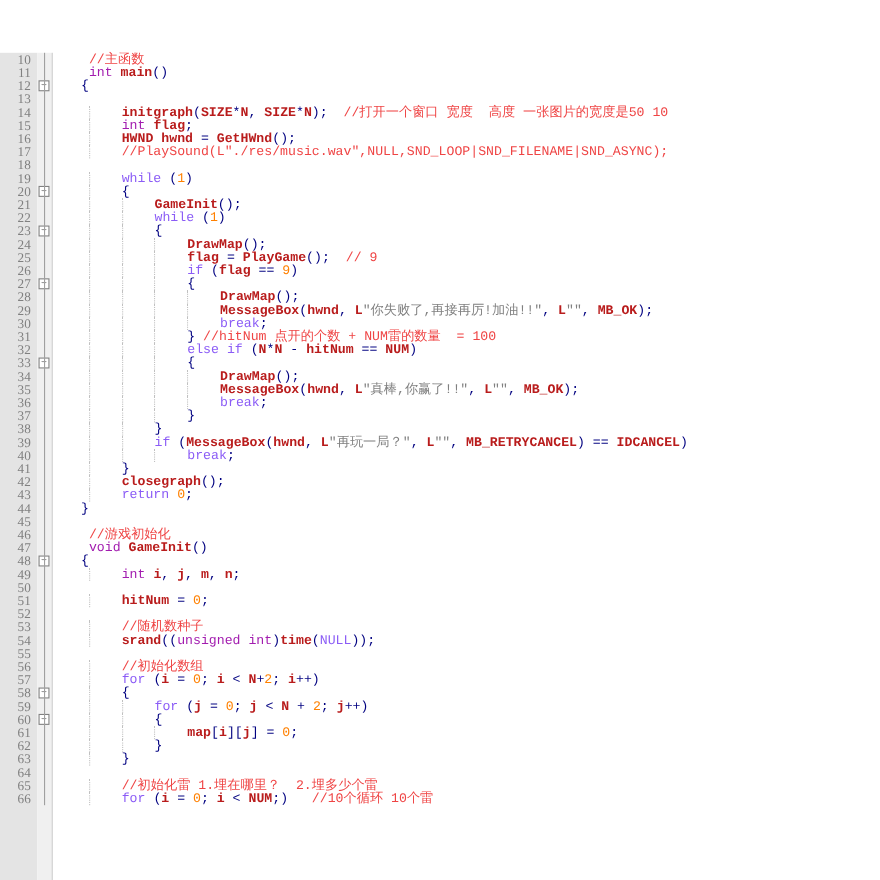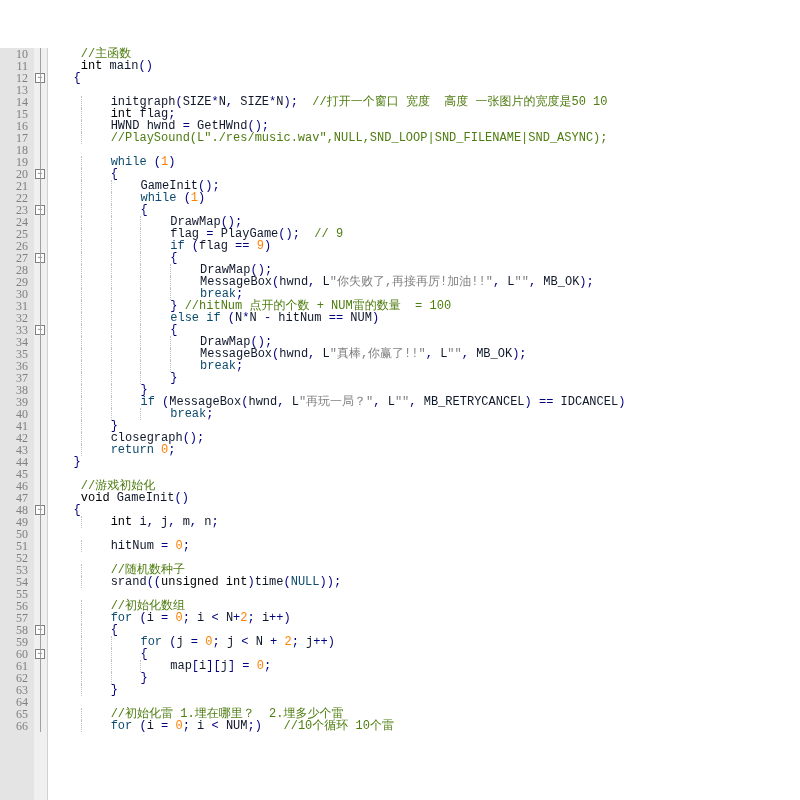--- a/index.html
+++ b/index.html
@@ -50,27 +50,27 @@
 .code {
   padding-left: 4px;
   flex: 1;
 }
 .code .row { height: 12px; display: flex; }
 .indent-guide {
   border-left: 1px dotted #c0c0c0;
   display: inline-block;
   height: 12px;
 }
-.t-kw { color: #0c4a6e; }
-.t-type { color: #000000; font-family: Liberation Mono, monospace; }
-.t-cmt { color: #4d7c0f; }
+.t-kw { color: #8b5cf6; }
+.t-type { color: #a21caf; font-family: Liberation Mono, monospace; }
+.t-cmt { color: #ef4444; }
 .t-str { color: #808080; }
 .t-num { color: #ff8000; }
 .t-op { color: #000080; }
-.t-id { color: #0f172a; }
+.t-id { color: #b91c1c; font-weight: bold; }
 </style>
 </head>
 <body>
 
 
 
 <div class="editor">
   <div class="gutter" id="gutter"><div class="ln">10</div><div class="ln">11</div><div class="ln">12</div><div class="ln">13</div><div class="ln">14</div><div class="ln">15</div><div class="ln">16</div><div class="ln">17</div><div class="ln">18</div><div class="ln">19</div><div class="ln">20</div><div class="ln">21</div><div class="ln">22</div><div class="ln">23</div><div class="ln">24</div><div class="ln">25</div><div class="ln">26</div><div class="ln">27</div><div class="ln">28</div><div class="ln">29</div><div class="ln">30</div><div class="ln">31</div><div class="ln">32</div><div class="ln">33</div><div class="ln">34</div><div class="ln">35</div><div class="ln">36</div><div class="ln">37</div><div class="ln">38</div><div class="ln">39</div><div class="ln">40</div><div class="ln">41</div><div class="ln">42</div><div class="ln">43</div><div class="ln">44</div><div class="ln">45</div><div class="ln">46</div><div class="ln">47</div><div class="ln">48</div><div class="ln">49</div><div class="ln">50</div><div class="ln">51</div><div class="ln">52</div><div class="ln">53</div><div class="ln">54</div><div class="ln">55</div><div class="ln">56</div><div class="ln">57</div><div class="ln">58</div><div class="ln">59</div><div class="ln">60</div><div class="ln">61</div><div class="ln">62</div><div class="ln">63</div><div class="ln">64</div><div class="ln">65</div><div class="ln">66</div></div>
   <div class="foldcol" id="foldcol"><div class="fold-mark" style="top: 25px;">−</div><div class="fold-mark" style="top: 121px;">−</div><div class="fold-mark" style="top: 157px;">−</div><div class="fold-mark" style="top: 205px;">−</div><div class="fold-mark" style="top: 277px;">−</div><div class="fold-mark" style="top: 457px;">−</div><div class="fold-mark" style="top: 577px;">−</div><div class="fold-mark" style="top: 601px;">−</div><div class="fold-line" style="top: 0px; height: 684px;"></div></div>
   <div class="code" id="code"><div class="row"><span> </span><span> </span><span> </span><span> </span><span class="t-cmt">//主函数</span></div><div class="row"><span> </span><span> </span><span> </span><span> </span><span class="t-type">int</span><span class="t-id"> main</span><span class="t-op">()</span></div><div class="row"><span> </span><span> </span><span> </span><span class="t-op">{</span></div><div class="row">&nbsp;</div><div class="row"><span> </span><span> </span><span> </span><span> </span><span class="indent-guide"> </span><span> </span><span> </span><span> </span><span class="t-id">initgraph</span><span class="t-op">(</span><span class="t-id">SIZE</span><span class="t-op">*</span><span class="t-id">N</span><span class="t-op">, </span><span class="t-id">SIZE</span><span class="t-op">*</span><span class="t-id">N</span><span class="t-op">);</span><span> </span><span> </span><span class="t-cmt">//打开一个窗口 宽度  高度 一张图片的宽度是50 10</span></div><div class="row"><span> </span><span> </span><span> </span><span> </span><span class="indent-guide"> </span><span> </span><span> </span><span> </span><span class="t-type">int</span><span class="t-id"> flag</span><span class="t-op">;</span></div><div class="row"><span> </span><span> </span><span> </span><span> </span><span class="indent-guide"> </span><span> </span><span> </span><span> </span><span class="t-id">HWND hwnd </span><span class="t-op">= </span><span class="t-id">GetHWnd</span><span class="t-op">();</span></div><div class="row"><span> </span><span> </span><span> </span><span> </span><span class="indent-guide"> </span><span> </span><span> </span><span> </span><span class="t-cmt">//PlaySound(L"./res/music.wav",NULL,SND_LOOP|SND_FILENAME|SND_ASYNC);</span></div><div class="row">&nbsp;</div><div class="row"><span> </span><span> </span><span> </span><span> </span><span class="indent-guide"> </span><span> </span><span> </span><span> </span><span class="t-kw">while</span><span class="t-op"> (</span><span class="t-num">1</span><span class="t-op">)</span></div><div class="row"><span> </span><span> </span><span> </span><span> </span><span class="indent-guide"> </span><span> </span><span> </span><span> </span><span class="t-op">{</span></div><div class="row"><span> </span><span> </span><span> </span><span> </span><span class="indent-guide"> </span><span> </span><span> </span><span> </span><span class="indent-guide"> </span><span> </span><span> </span><span> </span><span class="t-id">GameInit</span><span class="t-op">();</span></div><div class="row"><span> </span><span> </span><span> </span><span> </span><span class="indent-guide"> </span><span> </span><span> </span><span> </span><span class="indent-guide"> </span><span> </span><span> </span><span> </span><span class="t-kw">while</span><span class="t-op"> (</span><span class="t-num">1</span><span class="t-op">)</span></div><div class="row"><span> </span><span> </span><span> </span><span> </span><span class="indent-guide"> </span><span> </span><span> </span><span> </span><span class="indent-guide"> </span><span> </span><span> </span><span> </span><span class="t-op">{</span></div><div class="row"><span> </span><span> </span><span> </span><span> </span><span class="indent-guide"> </span><span> </span><span> </span><span> </span><span class="indent-guide"> </span><span> </span><span> </span><span> </span><span class="indent-guide"> </span><span> </span><span> </span><span> </span><span class="t-id">DrawMap</span><span class="t-op">();</span></div><div class="row"><span> </span><span> </span><span> </span><span> </span><span class="indent-guide"> </span><span> </span><span> </span><span> </span><span class="indent-guide"> </span><span> </span><span> </span><span> </span><span class="indent-guide"> </span><span> </span><span> </span><span> </span><span class="t-id">flag </span><span class="t-op">= </span><span class="t-id">PlayGame</span><span class="t-op">();</span><span> </span><span> </span><span class="t-cmt">// 9</span></div><div class="row"><span> </span><span> </span><span> </span><span> </span><span class="indent-guide"> </span><span> </span><span> </span><span> </span><span class="indent-guide"> </span><span> </span><span> </span><span> </span><span class="indent-guide"> </span><span> </span><span> </span><span> </span><span class="t-kw">if</span><span class="t-op"> (</span><span class="t-id">flag </span><span class="t-op">== </span><span class="t-num">9</span><span class="t-op">)</span></div><div class="row"><span> </span><span> </span><span> </span><span> </span><span class="indent-guide"> </span><span> </span><span> </span><span> </span><span class="indent-guide"> </span><span> </span><span> </span><span> </span><span class="indent-guide"> </span><span> </span><span> </span><span> </span><span class="t-op">{</span></div><div class="row"><span> </span><span> </span><span> </span><span> </span><span class="indent-guide"> </span><span> </span><span> </span><span> </span><span class="indent-guide"> </span><span> </span><span> </span><span> </span><span class="indent-guide"> </span><span> </span><span> </span><span> </span><span class="indent-guide"> </span><span> </span><span> </span><span> </span><span class="t-id">DrawMap</span><span class="t-op">();</span></div><div class="row"><span> </span><span> </span><span> </span><span> </span><span class="indent-guide"> </span><span> </span><span> </span><span> </span><span class="indent-guide"> </span><span> </span><span> </span><span> </span><span class="indent-guide"> </span><span> </span><span> </span><span> </span><span class="indent-guide"> </span><span> </span><span> </span><span> </span><span class="t-id">MessageBox</span><span class="t-op">(</span><span class="t-id">hwnd</span><span class="t-op">, </span><span class="t-id">L</span><span class="t-str">"你失败了,再接再厉!加油!!"</span><span class="t-op">, </span><span class="t-id">L</span><span class="t-str">""</span><span class="t-op">, </span><span class="t-id">MB_OK</span><span class="t-op">);</span></div><div class="row"><span> </span><span> </span><span> </span><span> </span><span class="indent-guide"> </span><span> </span><span> </span><span> </span><span class="indent-guide"> </span><span> </span><span> </span><span> </span><span class="indent-guide"> </span><span> </span><span> </span><span> </span><span class="indent-guide"> </span><span> </span><span> </span><span> </span><span class="t-kw">break</span><span class="t-op">;</span></div><div class="row"><span> </span><span> </span><span> </span><span> </span><span class="indent-guide"> </span><span> </span><span> </span><span> </span><span class="indent-guide"> </span><span> </span><span> </span><span> </span><span class="indent-guide"> </span><span> </span><span> </span><span> </span><span class="t-op">} </span><span class="t-cmt">//hitNum 点开的个数 + NUM雷的数量  = 100</span></div><div class="row"><span> </span><span> </span><span> </span><span> </span><span class="indent-guide"> </span><span> </span><span> </span><span> </span><span class="indent-guide"> </span><span> </span><span> </span><span> </span><span class="indent-guide"> </span><span> </span><span> </span><span> </span><span class="t-kw">else</span><span> </span><span class="t-kw">if</span><span class="t-op"> (</span><span class="t-id">N</span><span class="t-op">*</span><span class="t-id">N </span><span class="t-op">- </span><span class="t-id">hitNum </span><span class="t-op">== </span><span class="t-id">NUM</span><span class="t-op">)</span></div><div class="row"><span> </span><span> </span><span> </span><span> </span><span class="indent-guide"> </span><span> </span><span> </span><span> </span><span class="indent-guide"> </span><span> </span><span> </span><span> </span><span class="indent-guide"> </span><span> </span><span> </span><span> </span><span class="t-op">{</span></div><div class="row"><span> </span><span> </span><span> </span><span> </span><span class="indent-guide"> </span><span> </span><span> </span><span> </span><span class="indent-guide"> </span><span> </span><span> </span><span> </span><span class="indent-guide"> </span><span> </span><span> </span><span> </span><span class="indent-guide"> </span><span> </span><span> </span><span> </span><span class="t-id">DrawMap</span><span class="t-op">();</span></div><div class="row"><span> </span><span> </span><span> </span><span> </span><span class="indent-guide"> </span><span> </span><span> </span><span> </span><span class="indent-guide"> </span><span> </span><span> </span><span> </span><span class="indent-guide"> </span><span> </span><span> </span><span> </span><span class="indent-guide"> </span><span> </span><span> </span><span> </span><span class="t-id">MessageBox</span><span class="t-op">(</span><span class="t-id">hwnd</span><span class="t-op">, </span><span class="t-id">L</span><span class="t-str">"真棒,你赢了!!"</span><span class="t-op">, </span><span class="t-id">L</span><span class="t-str">""</span><span class="t-op">, </span><span class="t-id">MB_OK</span><span class="t-op">);</span></div><div class="row"><span> </span><span> </span><span> </span><span> </span><span class="indent-guide"> </span><span> </span><span> </span><span> </span><span class="indent-guide"> </span><span> </span><span> </span><span> </span><span class="indent-guide"> </span><span> </span><span> </span><span> </span><span class="indent-guide"> </span><span> </span><span> </span><span> </span><span class="t-kw">break</span><span class="t-op">;</span></div><div class="row"><span> </span><span> </span><span> </span><span> </span><span class="indent-guide"> </span><span> </span><span> </span><span> </span><span class="indent-guide"> </span><span> </span><span> </span><span> </span><span class="indent-guide"> </span><span> </span><span> </span><span> </span><span class="t-op">}</span></div><div class="row"><span> </span><span> </span><span> </span><span> </span><span class="indent-guide"> </span><span> </span><span> </span><span> </span><span class="indent-guide"> </span><span> </span><span> </span><span> </span><span class="t-op">}</span></div><div class="row"><span> </span><span> </span><span> </span><span> </span><span class="indent-guide"> </span><span> </span><span> </span><span> </span><span class="indent-guide"> </span><span> </span><span> </span><span> </span><span class="t-kw">if</span><span class="t-op"> (</span><span class="t-id">MessageBox</span><span class="t-op">(</span><span class="t-id">hwnd</span><span class="t-op">, </span><span class="t-id">L</span><span class="t-str">"再玩一局？"</span><span class="t-op">, </span><span class="t-id">L</span><span class="t-str">""</span><span class="t-op">, </span><span class="t-id">MB_RETRYCANCEL</span><span class="t-op">) </span><span class="t-op">== </span><span class="t-id">IDCANCEL</span><span class="t-op">)</span></div><div class="row"><span> </span><span> </span><span> </span><span> </span><span class="indent-guide"> </span><span> </span><span> </span><span> </span><span class="indent-guide"> </span><span> </span><span> </span><span> </span><span class="indent-guide"> </span><span> </span><span> </span><span> </span><span class="t-kw">break</span><span class="t-op">;</span></div><div class="row"><span> </span><span> </span><span> </span><span> </span><span class="indent-guide"> </span><span> </span><span> </span><span> </span><span class="t-op">}</span></div><div class="row"><span> </span><span> </span><span> </span><span> </span><span class="indent-guide"> </span><span> </span><span> </span><span> </span><span class="t-id">closegraph</span><span class="t-op">();</span></div><div class="row"><span> </span><span> </span><span> </span><span> </span><span class="indent-guide"> </span><span> </span><span> </span><span> </span><span class="t-kw">return</span><span> </span><span class="t-num">0</span><span class="t-op">;</span></div><div class="row"><span> </span><span> </span><span> </span><span class="t-op">}</span></div><div class="row">&nbsp;</div><div class="row"><span> </span><span> </span><span> </span><span> </span><span class="t-cmt">//游戏初始化</span></div><div class="row"><span> </span><span> </span><span> </span><span> </span><span class="t-type">void</span><span class="t-id"> GameInit</span><span class="t-op">()</span></div><div class="row"><span> </span><span> </span><span> </span><span class="t-op">{</span></div><div class="row"><span> </span><span> </span><span> </span><span> </span><span class="indent-guide"> </span><span> </span><span> </span><span> </span><span class="t-type">int</span><span class="t-id"> i</span><span class="t-op">, </span><span class="t-id">j</span><span class="t-op">, </span><span class="t-id">m</span><span class="t-op">, </span><span class="t-id">n</span><span class="t-op">;</span></div><div class="row">&nbsp;</div><div class="row"><span> </span><span> </span><span> </span><span> </span><span class="indent-guide"> </span><span> </span><span> </span><span> </span><span class="t-id">hitNum </span><span class="t-op">= </span><span class="t-num">0</span><span class="t-op">;</span></div><div class="row">&nbsp;</div><div class="row"><span> </span><span> </span><span> </span><span> </span><span class="indent-guide"> </span><span> </span><span> </span><span> </span><span class="t-cmt">//随机数种子</span></div><div class="row"><span> </span><span> </span><span> </span><span> </span><span class="indent-guide"> </span><span> </span><span> </span><span> </span><span class="t-id">srand</span><span class="t-op">((</span><span class="t-type">unsigned</span><span> </span><span class="t-type">int</span><span class="t-op">)</span><span class="t-id">time</span><span class="t-op">(</span><span class="t-kw">NULL</span><span class="t-op">));</span></div><div class="row">&nbsp;</div><div class="row"><span> </span><span> </span><span> </span><span> </span><span class="indent-guide"> </span><span> </span><span> </span><span> </span><span class="t-cmt">//初始化数组</span></div><div class="row"><span> </span><span> </span><span> </span><span> </span><span class="indent-guide"> </span><span> </span><span> </span><span> </span><span class="t-kw">for</span><span class="t-op"> (</span><span class="t-id">i </span><span class="t-op">= </span><span class="t-num">0</span><span class="t-op">; </span><span class="t-id">i </span><span class="t-op">&lt; </span><span class="t-id">N</span><span class="t-op">+</span><span class="t-num">2</span><span class="t-op">; </span><span class="t-id">i</span><span class="t-op">++)</span></div><div class="row"><span> </span><span> </span><span> </span><span> </span><span class="indent-guide"> </span><span> </span><span> </span><span> </span><span class="t-op">{</span></div><div class="row"><span> </span><span> </span><span> </span><span> </span><span class="indent-guide"> </span><span> </span><span> </span><span> </span><span class="indent-guide"> </span><span> </span><span> </span><span> </span><span class="t-kw">for</span><span class="t-op"> (</span><span class="t-id">j </span><span class="t-op">= </span><span class="t-num">0</span><span class="t-op">; </span><span class="t-id">j </span><span class="t-op">&lt; </span><span class="t-id">N </span><span class="t-op">+ </span><span class="t-num">2</span><span class="t-op">; </span><span class="t-id">j</span><span class="t-op">++)</span></div><div class="row"><span> </span><span> </span><span> </span><span> </span><span class="indent-guide"> </span><span> </span><span> </span><span> </span><span class="indent-guide"> </span><span> </span><span> </span><span> </span><span class="t-op">{</span></div><div class="row"><span> </span><span> </span><span> </span><span> </span><span class="indent-guide"> </span><span> </span><span> </span><span> </span><span class="indent-guide"> </span><span> </span><span> </span><span> </span><span class="indent-guide"> </span><span> </span><span> </span><span> </span><span class="t-id">map</span><span class="t-op">[</span><span class="t-id">i</span><span class="t-op">][</span><span class="t-id">j</span><span class="t-op">] </span><span class="t-op">= </span><span class="t-num">0</span><span class="t-op">;</span></div><div class="row"><span> </span><span> </span><span> </span><span> </span><span class="indent-guide"> </span><span> </span><span> </span><span> </span><span class="indent-guide"> </span><span> </span><span> </span><span> </span><span class="t-op">}</span></div><div class="row"><span> </span><span> </span><span> </span><span> </span><span class="indent-guide"> </span><span> </span><span> </span><span> </span><span class="t-op">}</span></div><div class="row">&nbsp;</div><div class="row"><span> </span><span> </span><span> </span><span> </span><span class="indent-guide"> </span><span> </span><span> </span><span> </span><span class="t-cmt">//初始化雷 1.埋在哪里？  2.埋多少个雷</span></div><div class="row"><span> </span><span> </span><span> </span><span> </span><span class="indent-guide"> </span><span> </span><span> </span><span> </span><span class="t-kw">for</span><span class="t-op"> (</span><span class="t-id">i </span><span class="t-op">= </span><span class="t-num">0</span><span class="t-op">; </span><span class="t-id">i </span><span class="t-op">&lt; </span><span class="t-id">NUM</span><span class="t-op">;)</span><span> </span><span> </span><span> </span><span class="t-cmt">//10个循环 10个雷</span></div></div>

